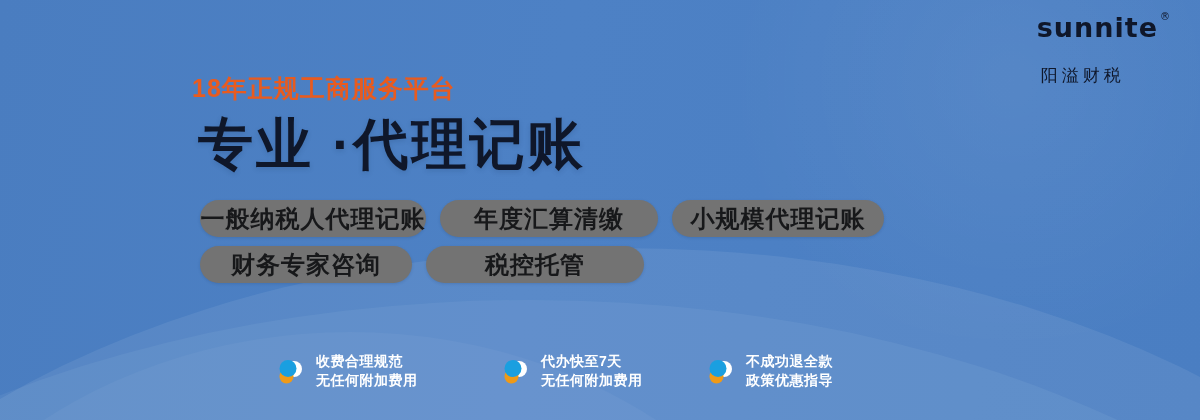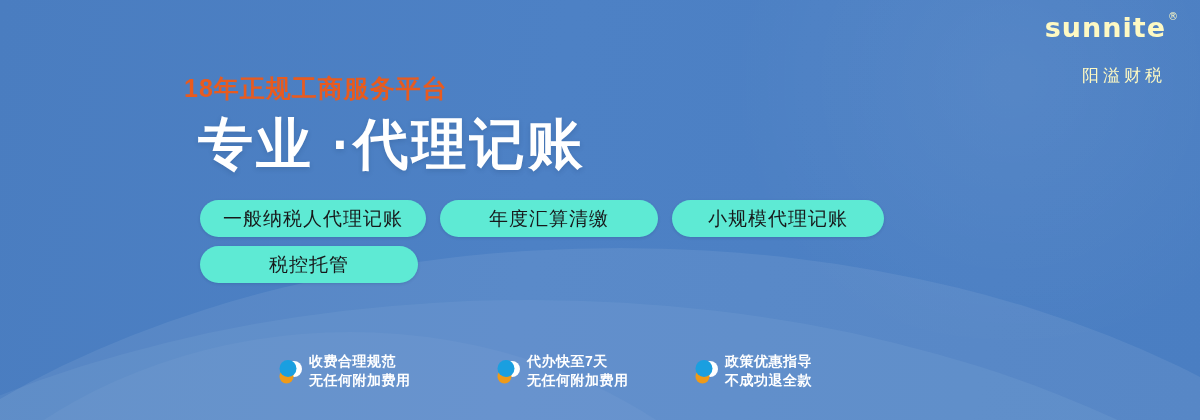--- a/index.html
+++ b/index.html
@@ -58,24 +58,24 @@
     top: -180px;
     width: 620px;
     height: 520px;
     border-radius: 50%;
     background: radial-gradient(circle, rgba(255,255,255,0.06) 0%, rgba(255,255,255,0) 70%);
   }
 
   
   .logo {
     position: absolute;
-    right: 34px;
+    right: 42px;
     top: 14px;
-    text-align: right;
-    color: #fef9c3;
+    text-align: left;
+    color: #0f172a;
   }
   .logo-word {
     font-size: 27px;
     font-weight: bold;
     letter-spacing: 1px;
     line-height: 1;
     position: relative;
     display: inline-block;
     font-family: "DejaVu Sans", sans-serif;
   }
@@ -91,58 +91,58 @@
     margin-top: 26px;
     font-size: 17px;
     letter-spacing: 4px;
     line-height: 1;
     padding-left: 4px;
   }
 
   
   .kicker {
     position: absolute;
-    left: 184px;
+    left: 192px;
     top: 75px;
     color: #e85b1f;
     font-size: 25px;
     font-weight: bold;
     letter-spacing: 1px;
     line-height: 1.1;
     white-space: nowrap;
   }
   .headline {
     position: absolute;
     left: 198px;
     top: 113px;
-    color: #ffffff;
+    color: #0f172a;
     font-size: 55px;
     font-weight: bold;
     letter-spacing: 3px;
     line-height: 1.15;
     white-space: nowrap;
     text-shadow: 0 2px 5px rgba(20, 50, 90, 0.18);
   }
 
   
   .pill-area {
     position: absolute;
     left: 200px;
     top: 200px;
   }
   .pill-row {
     display: flex;
     gap: 14px;
     margin-bottom: 9px;
   }
   .pill {
-    background: #5eead4;
+    background: #737373;
     color: #17181a;
-    font-size: 19px;
-    font-weight: normal;
+    font-size: 24px;
+    font-weight: bold;
     letter-spacing: 1px;
     border-radius: 20px;
     height: 37px;
     display: flex;
     align-items: center;
     justify-content: center;
     white-space: nowrap;
     box-shadow: 0 1px 3px rgba(18, 45, 85, 0.16);
   }
   .pill.w1 { width: 226px; }
@@ -153,21 +153,21 @@
   .features {
     position: absolute;
     left: 275px;
     top: 352px;
     display: flex;
     gap: 48px;
   }
   .feature {
     display: flex;
     align-items: center;
-    gap: 4px;
+    gap: 11px;
   }
   .feature-icon {
     position: relative;
     width: 30px;
     height: 30px;
     flex: 0 0 auto;
   }
   .feature-text {
     color: #ffffff;
     font-size: 14px;
@@ -204,20 +204,21 @@
   <div class="kicker">18年正规工商服务平台</div>
   <div class="headline">专业 ·代理记账</div>
 
   <div class="pill-area">
     <div class="pill-row">
       <div class="pill w1">一般纳税人代理记账</div>
       <div class="pill w3">年度汇算清缴</div>
       <div class="pill w2">小规模代理记账</div>
     </div>
     <div class="pill-row">
+      <div class="pill w2">财务专家咨询</div>
       <div class="pill w3">税控托管</div>
     </div>
   </div>
 
   <div class="features">
 
     <div class="feature">
       <div class="feature-icon">
         <svg width="30" height="30" viewBox="0 0 30 30" aria-hidden="true">
           <circle cx="19" cy="13" r="8" fill="#ffffff"></circle>
@@ -247,19 +248,19 @@
 
     <div class="feature">
       <div class="feature-icon">
         <svg width="30" height="30" viewBox="0 0 30 30" aria-hidden="true">
           <circle cx="19" cy="13" r="8" fill="#ffffff"></circle>
           <circle cx="11.5" cy="20.5" r="7" fill="#ef9a18"></circle>
           <circle cx="13" cy="12.5" r="8.5" fill="#1a9fe0"></circle>
         </svg>
       </div>
       <div class="feature-text f-w3">
+        <div>不成功退全款</div>
         <div>政策优惠指导</div>
-        <div>不成功退全款</div>
       </div>
     </div>
 
   </div>
 </div>
 
 </body></html>

